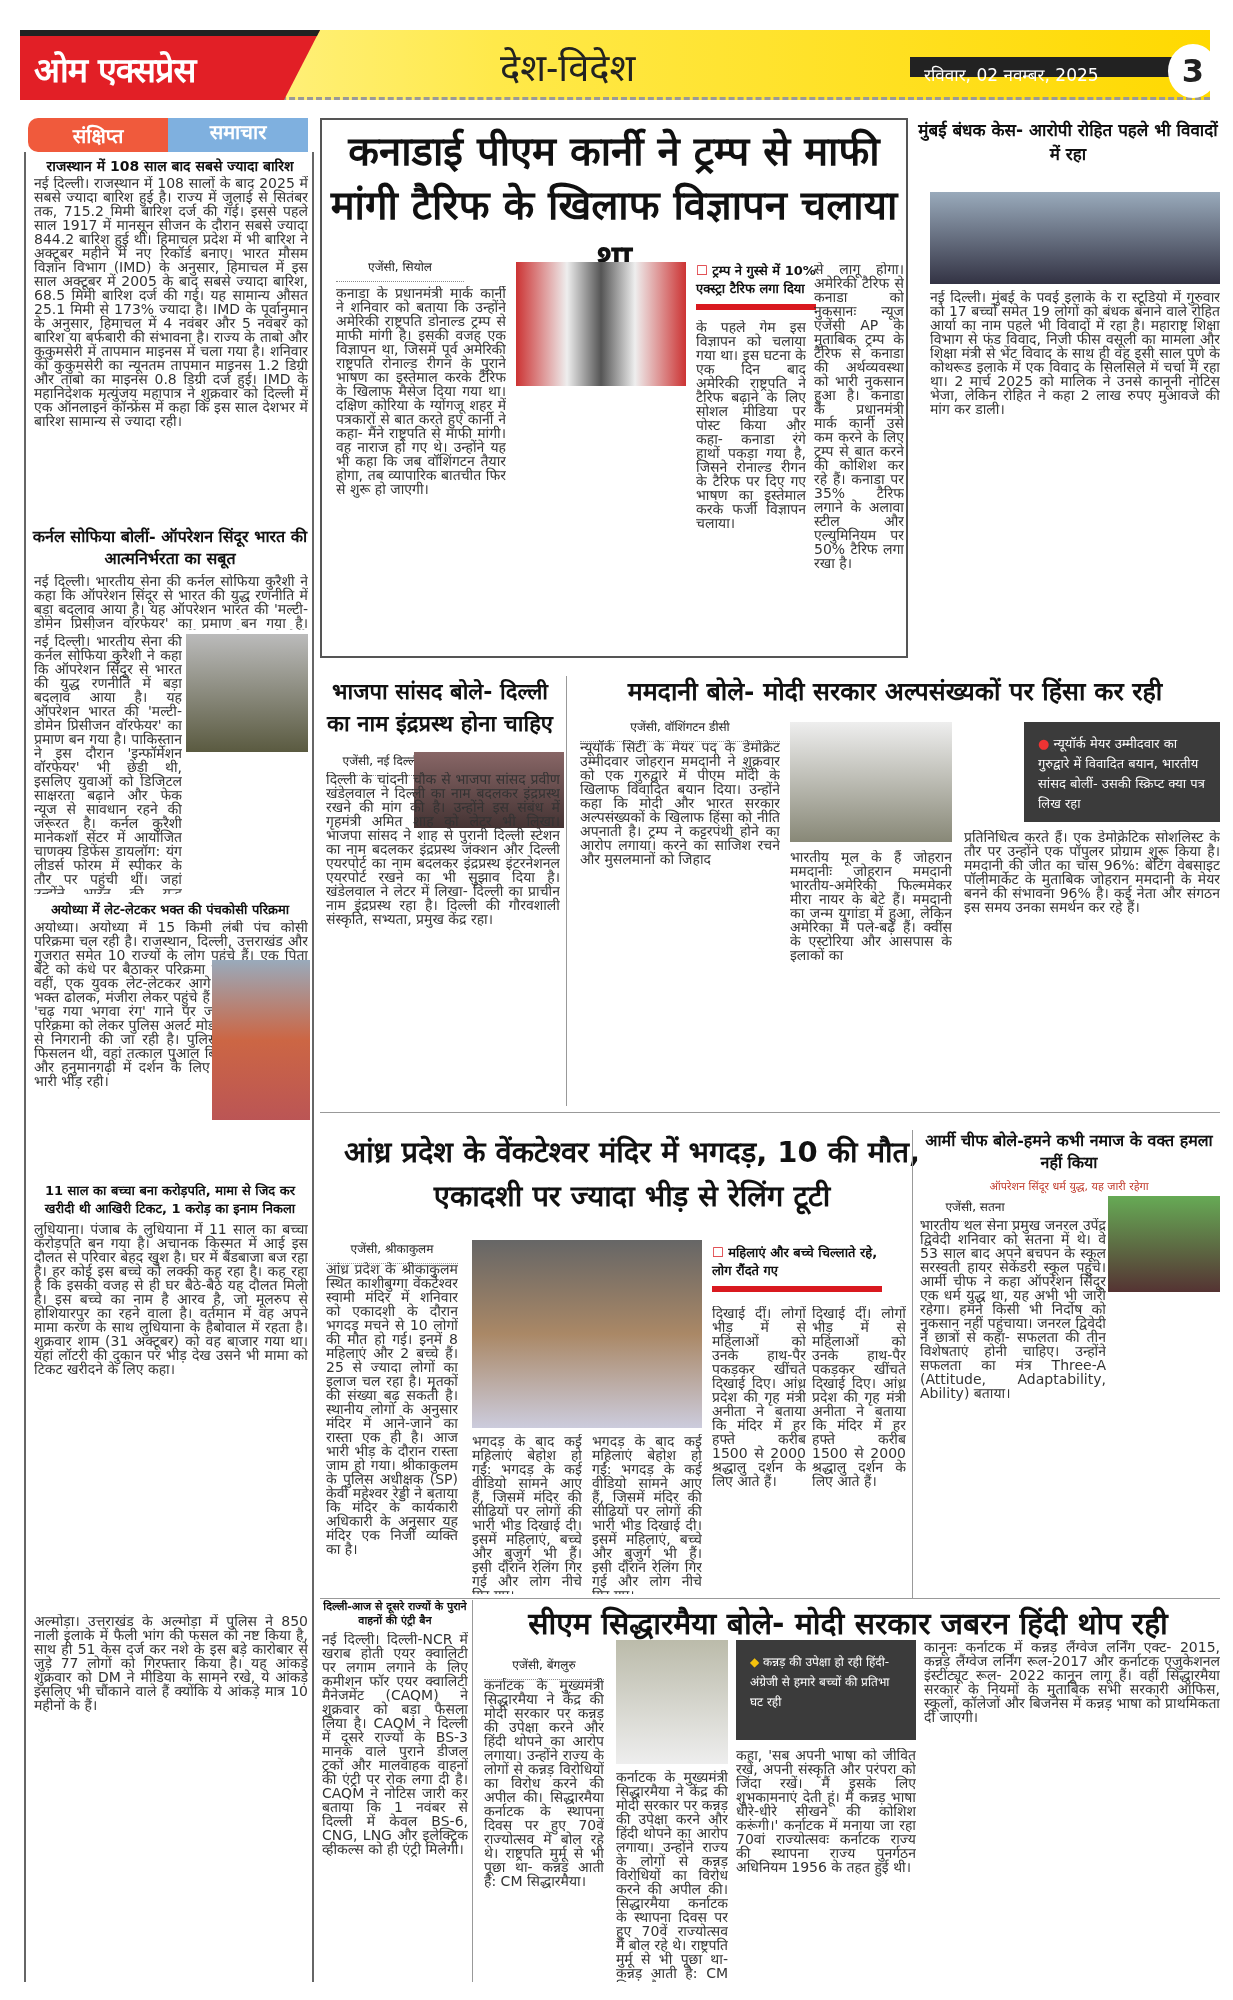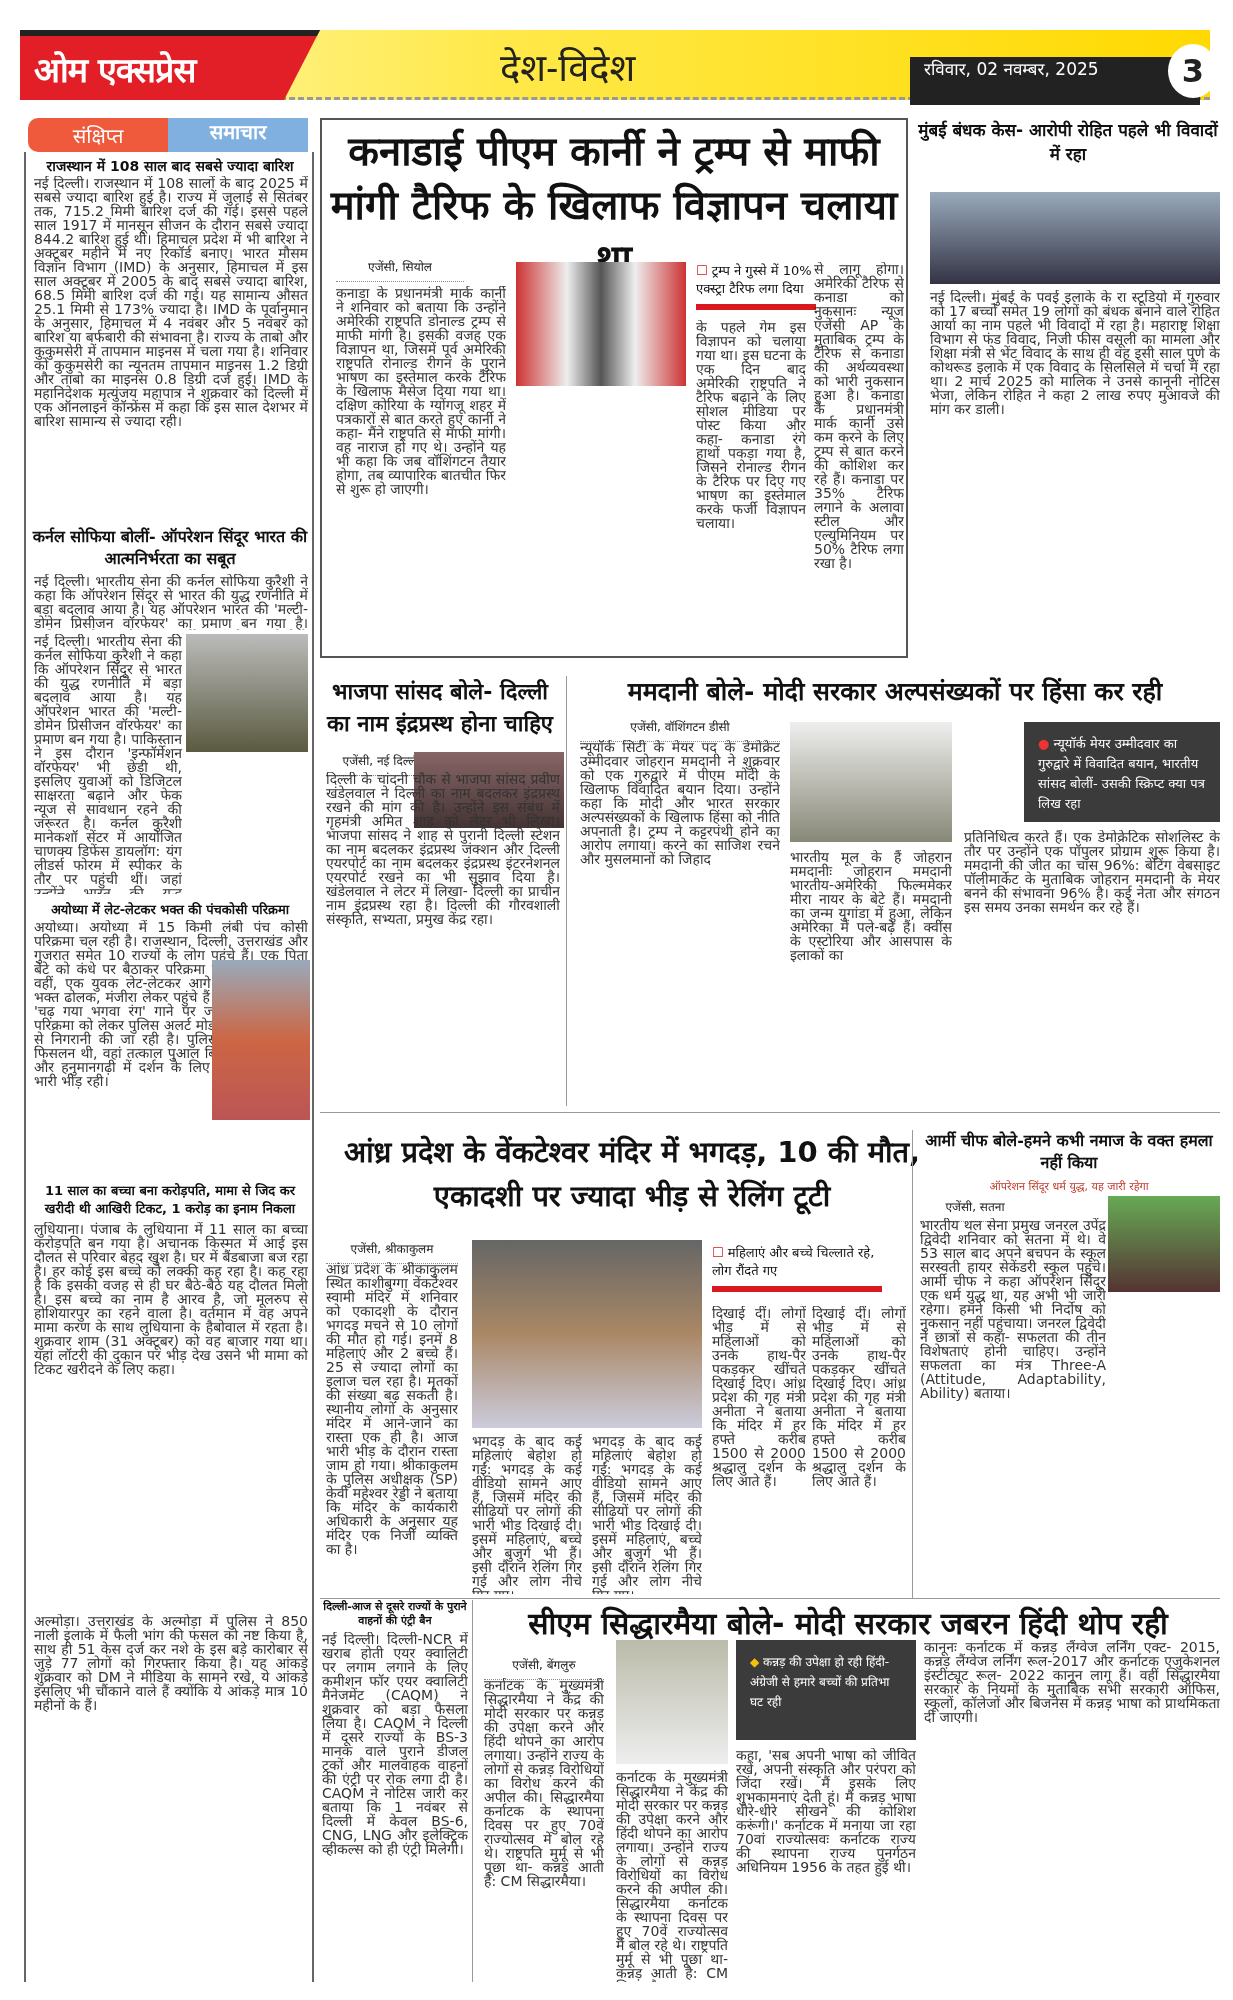--- a/index.html
+++ b/index.html
@@ -1,32 +1,32 @@
 <!DOCTYPE html>
 <html><head>
 <meta charset="utf-8">
 <style>
 *{box-sizing:border-box;margin:0;padding:0}
 body{width:1233px;height:2000px;background:#fff;font-family:"DejaVu Sans",sans-serif;color:#222;position:relative;overflow:hidden}
 .header{position:absolute;left:20px;top:30px;width:1190px;height:70px;background:linear-gradient(90deg,#fff8b0 0%,#ffe94a 40%,#ffd900 100%);border-bottom:3px dashed #999}
 .brand{position:absolute;left:0;top:0;width:300px;height:70px;background:#e21f26;clip-path:polygon(0 0,100% 0,88% 100%,0 100%);border-top:6px solid #222}
 .brand span{display:block;color:#fff;font-weight:bold;font-size:34px;padding:10px 0 0 14px;font-family:"DejaVu Sans",sans-serif;letter-spacing:-1px}
 .section-title{position:absolute;left:480px;top:10px;font-size:38px;color:#222;font-family:"DejaVu Sans Condensed","DejaVu Sans",sans-serif}
-.datebox{position:absolute;left:890px;top:27px;width:290px;height:48px;background:#222;color:#fff;font-size:17px;padding:0 14px}
+.datebox{position:absolute;left:890px;top:27px;width:290px;height:20px;background:#222;color:#fff;font-size:17px;padding:6px 14px}
 .pagenum{position:absolute;left:1148px;top:14px;width:50px;height:54px;border-radius:50%;background:#fff;color:#222;font-size:32px;font-weight:bold;text-align:center;line-height:54px}
 .col{position:absolute;font-size:14px;line-height:14px;color:#333;text-align:justify;overflow:hidden}
 .h{font-weight:bold;color:#111;text-align:center;font-family:"DejaVu Sans",sans-serif}
 .pill{position:absolute;left:28px;top:118px;width:280px;height:34px;display:flex}
-.pill .a{flex:1;background:#f05a3c;color:#fff;font-weight:normal;font-size:20px;text-align:center;padding-top:4px;border-radius:10px 0 0 10px}
+.pill .a{flex:1;background:#f05a3c;color:#fff;font-weight:bold;font-size:20px;text-align:center;padding-top:4px;border-radius:10px 0 0 10px}
 .pill .b{flex:1;background:#7fb0df;color:#fff;font-weight:bold;font-size:20px;text-align:center;}
 .leftcol{position:absolute;left:24px;top:152px;width:290px;height:1830px;border-left:2px solid #666;border-right:2px solid #666}
 .photo{position:absolute;background:#888}
 .box{position:absolute;border:2px solid #555}
 .darkbox{position:absolute;background:#3b3b3b;color:#fff;font-weight:normal;padding:12px 14px;font-size:15px;line-height:22px}
-.sub{position:absolute;font-size:16px;font-weight:normal;line-height:22px;color:#111}
+.sub{position:absolute;font-size:16px;font-weight:bold;line-height:22px;color:#111}
 .redbar{height:6px;background:#d9191f;margin-top:6px}
 .byline{font-size:12px;text-align:center;color:#222;border-bottom:1px dotted #888;padding-bottom:6px;margin-bottom:8px}
 .vline{position:absolute;width:1px;background:#999}
 .hline{position:absolute;height:1px;background:#999}
 </style>
 </head>
 <body>
 
 <div class="header">
   <div class="brand">

